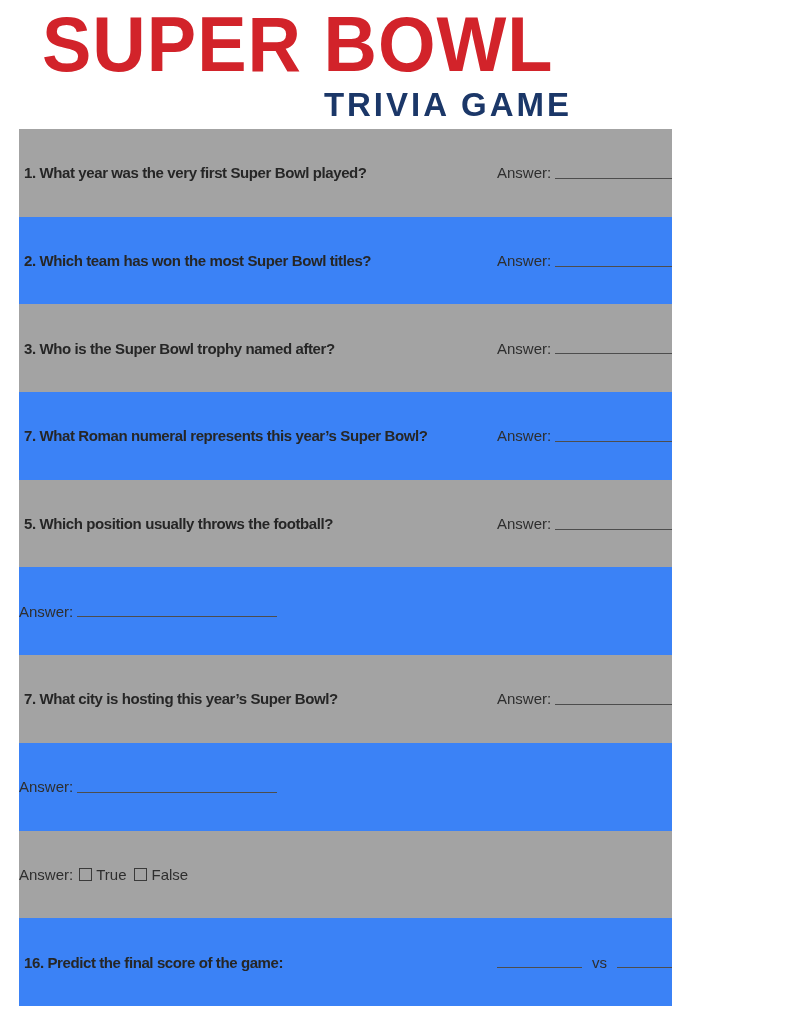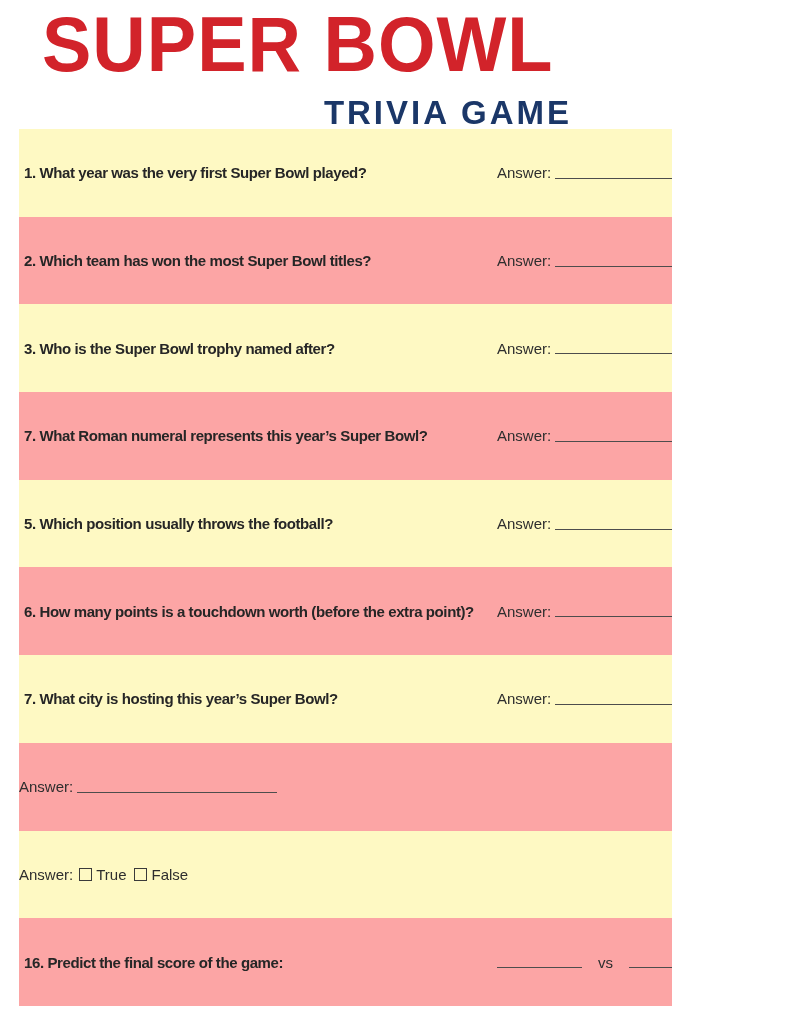--- a/index.html
+++ b/index.html
@@ -21,42 +21,42 @@
     font-size: 74px;
     line-height: 1.05;
     letter-spacing: 1px;
     color: #d2232a;
     transform: scaleY(1.04);
     transform-origin: top left;
     white-space: nowrap;
   }
   .subtitle {
     position: absolute;
-    top: 94px;
+    top: 86px;
     right: 100px;
     font-family: "Liberation Sans", sans-serif;
     font-weight: bold;
     font-size: 33px;
     letter-spacing: 3px;
     color: #1b3768;
     white-space: nowrap;
   }
   .rows {
     position: absolute;
     top: 129px;
     left: 19px;
     width: 752px;
   }
   .row {
     height: 87.7px;
     display: flex;
     align-items: center;
-    background: #fca5a5;
+    background: #3b82f6;
   }
-  .row.pink { background: #fef9c3; }
+  .row.pink { background: #a3a3a3; }
   .q {
     flex: 1;
     min-width: 0;
     padding-left: 5px;
     padding-right: 8px;
     font-weight: bold;
     font-size: 15px;
     letter-spacing: -0.4px;
     color: #262626;
     white-space: nowrap;
@@ -72,21 +72,21 @@
   }
   .answer .label { white-space: nowrap; margin-right: 4px; }
   .blank {
     flex: 1;
     height: 12px;
     border-bottom: 1.5px solid #4d4d4d;
   }
   .blank.score {
     flex: 0 0 85px;
   }
-  .vs { margin: 0 16px; white-space: nowrap; }
+  .vs { margin: 0 10px; white-space: nowrap; }
   .cbox {
     width: 13px;
     height: 13px;
     border: 1.5px solid #3a3a3a;
     background: transparent;
     flex-shrink: 0;
     margin: 0 4px 0 2px;
     display: inline-block;
   }
   .opt { white-space: nowrap; margin-right: 6px; }
@@ -127,21 +127,20 @@
         </div>
       </div>
       <div class="row pink">
         <div class="q">5. Which position usually throws the football?</div>
         <div class="answer">
           <span class="label">Answer:</span>
           <span class="blank"></span>
         </div>
       </div>
       <div class="row">
-        <div class="q">6. How many points is a touchdown worth (before the extra point)?</div>
         <div class="answer">
           <span class="label">Answer:</span>
           <span class="blank"></span>
         </div>
       </div>
       <div class="row pink">
         <div class="q">7. What city is hosting this year’s Super Bowl?</div>
         <div class="answer">
           <span class="label">Answer:</span>
           <span class="blank"></span>

